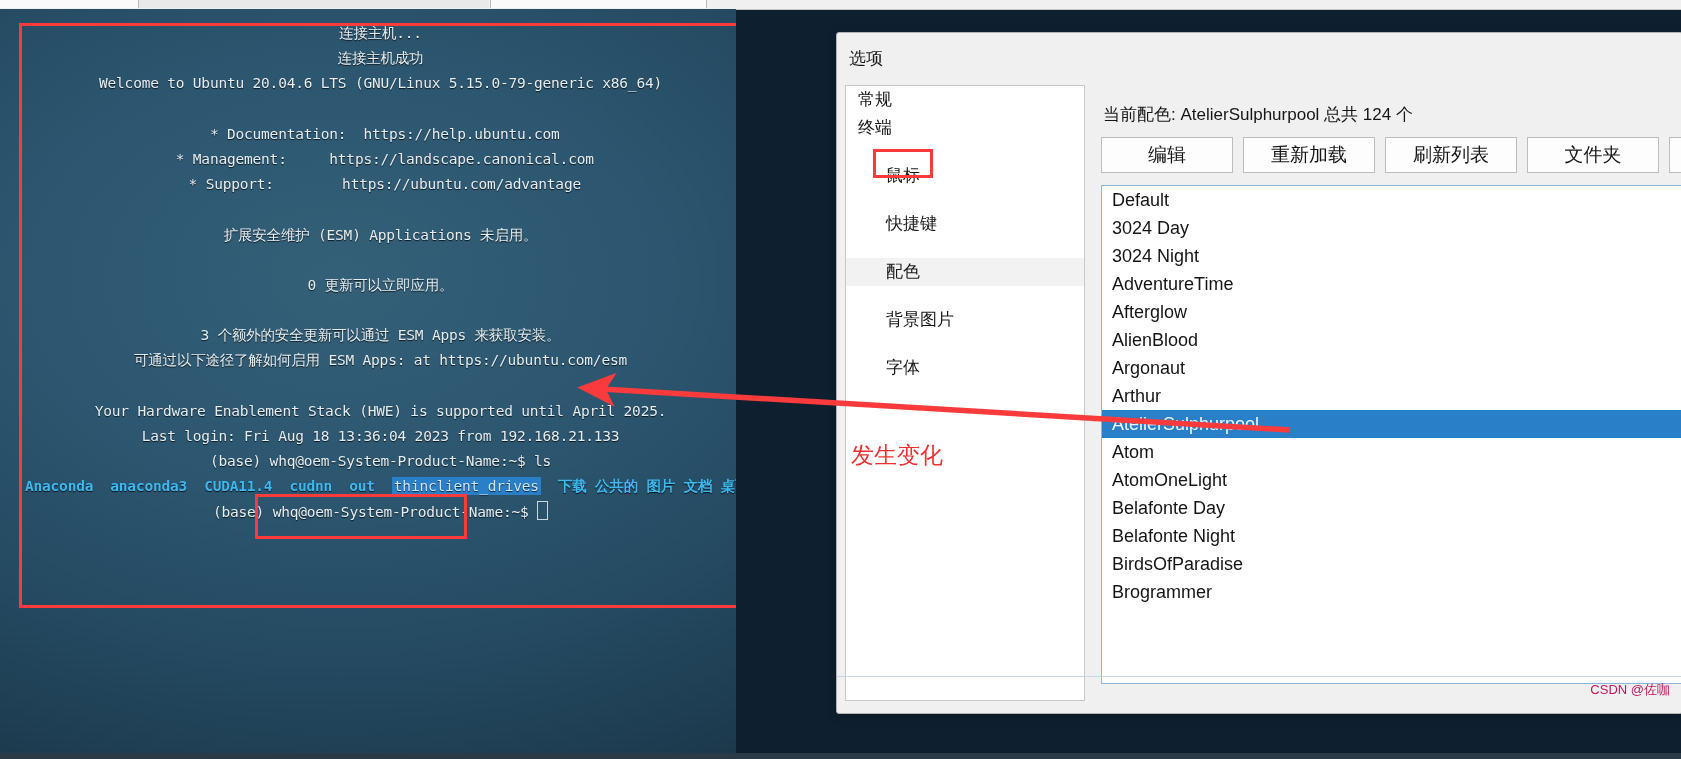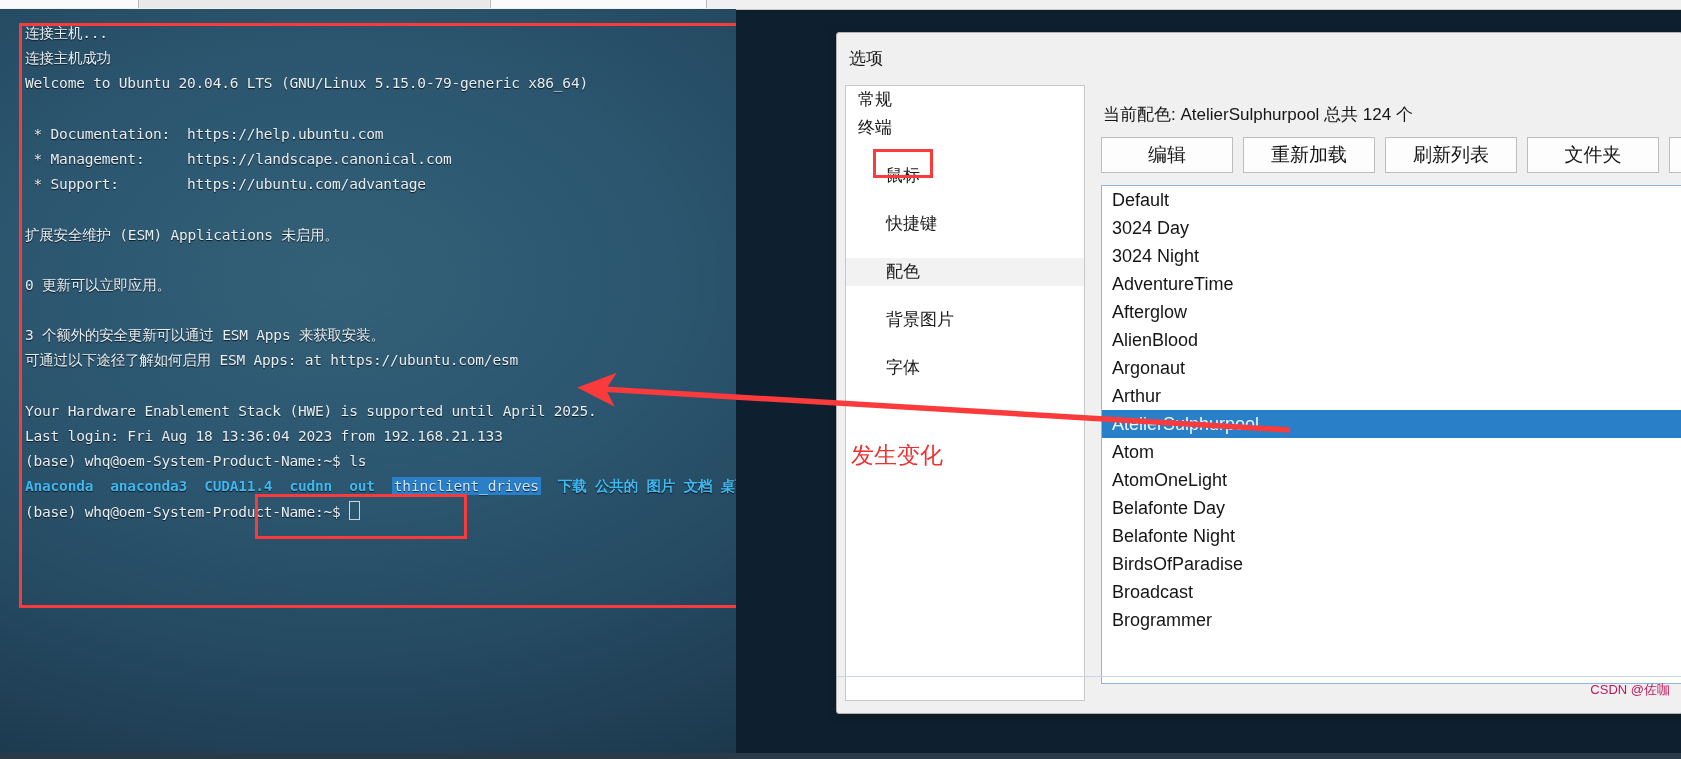--- a/index.html
+++ b/index.html
@@ -21,20 +21,21 @@
     background:#fafafa;border-left:1px solid #b9b9b9;border-right:1px solid #b9b9b9;}
   #top-strip .gapmid{position:absolute;left:139px;top:0;width:350px;height:8px;background:#e9e9e9;}
 
   
   #terminal{
     position:absolute;left:0;top:9px;width:736px;height:750px;
     background:
       radial-gradient(ellipse 900px 620px at 46% 36%, #336078 0%, #2c5670 34%, #244a62 60%, #1d3c51 82%, #17303f 100%),
       linear-gradient(180deg,#1d3f55 0%,#2a5670 28%,#234a61 68%,#15293a 100%);
     overflow:hidden;
+    text-align:center;
   }
   #terminal-noise{
     position:absolute;inset:0;pointer-events:none;opacity:.30;
     background-image:
       repeating-linear-gradient(0deg,rgba(255,255,255,.022) 0 1px,rgba(0,0,0,.022) 1px 2px),
       repeating-linear-gradient(90deg,rgba(255,255,255,.018) 0 1px,rgba(0,0,0,.018) 1px 2px);
   }
   #term-text{
     position:absolute;left:25px;top:12px;right:0;
     font-family:"DejaVu Sans Mono","Liberation Mono",monospace;
@@ -172,21 +173,20 @@
         <div class="scheme-item">Afterglow</div>
         <div class="scheme-item">AlienBlood</div>
         <div class="scheme-item">Argonaut</div>
         <div class="scheme-item">Arthur</div>
         <div class="scheme-item active">AtelierSulphurpool</div>
         <div class="scheme-item">Atom</div>
         <div class="scheme-item">AtomOneLight</div>
         <div class="scheme-item">Belafonte Day</div>
         <div class="scheme-item">Belafonte Night</div>
         <div class="scheme-item">BirdsOfParadise</div>
-        <div class="scheme-item">Broadcast</div>
         <div class="scheme-item">Brogrammer</div>
       </div>
   </div>
 
   <div id="dlg-bottom-rule"></div>
   <div id="watermark">CSDN @佐咖</div>
 </div>
 
 <div id="scheme-redbox"></div>
 

